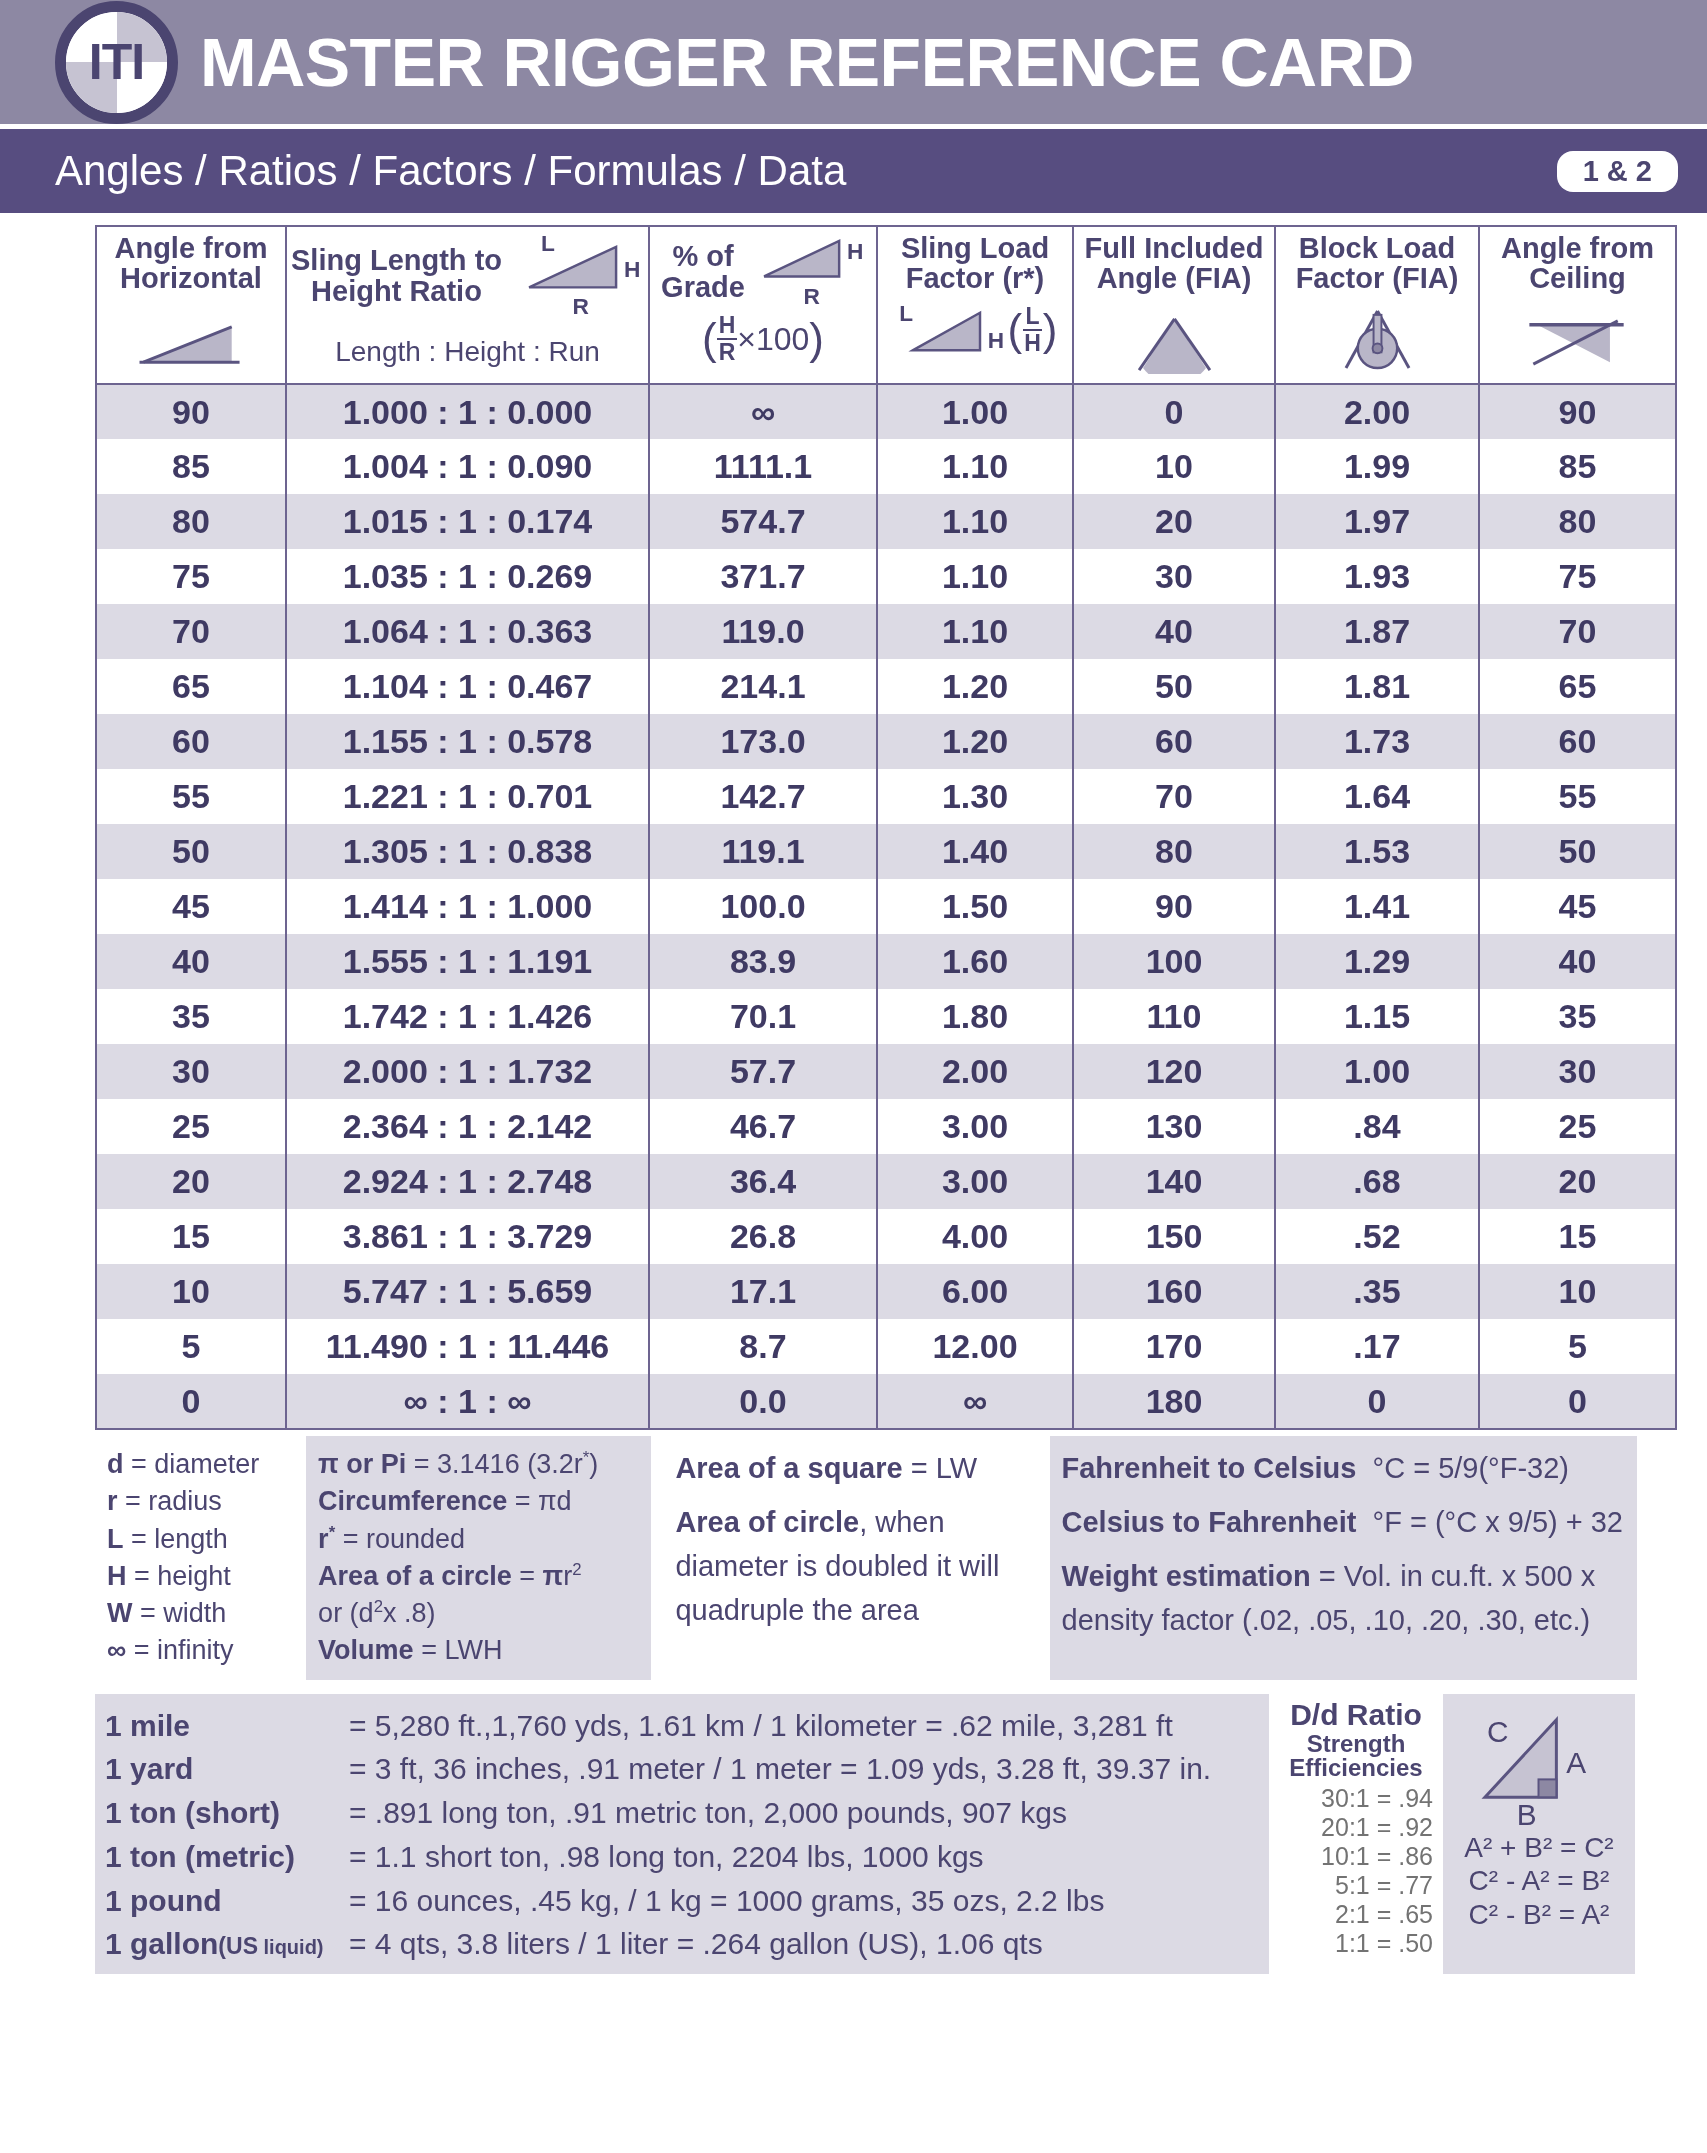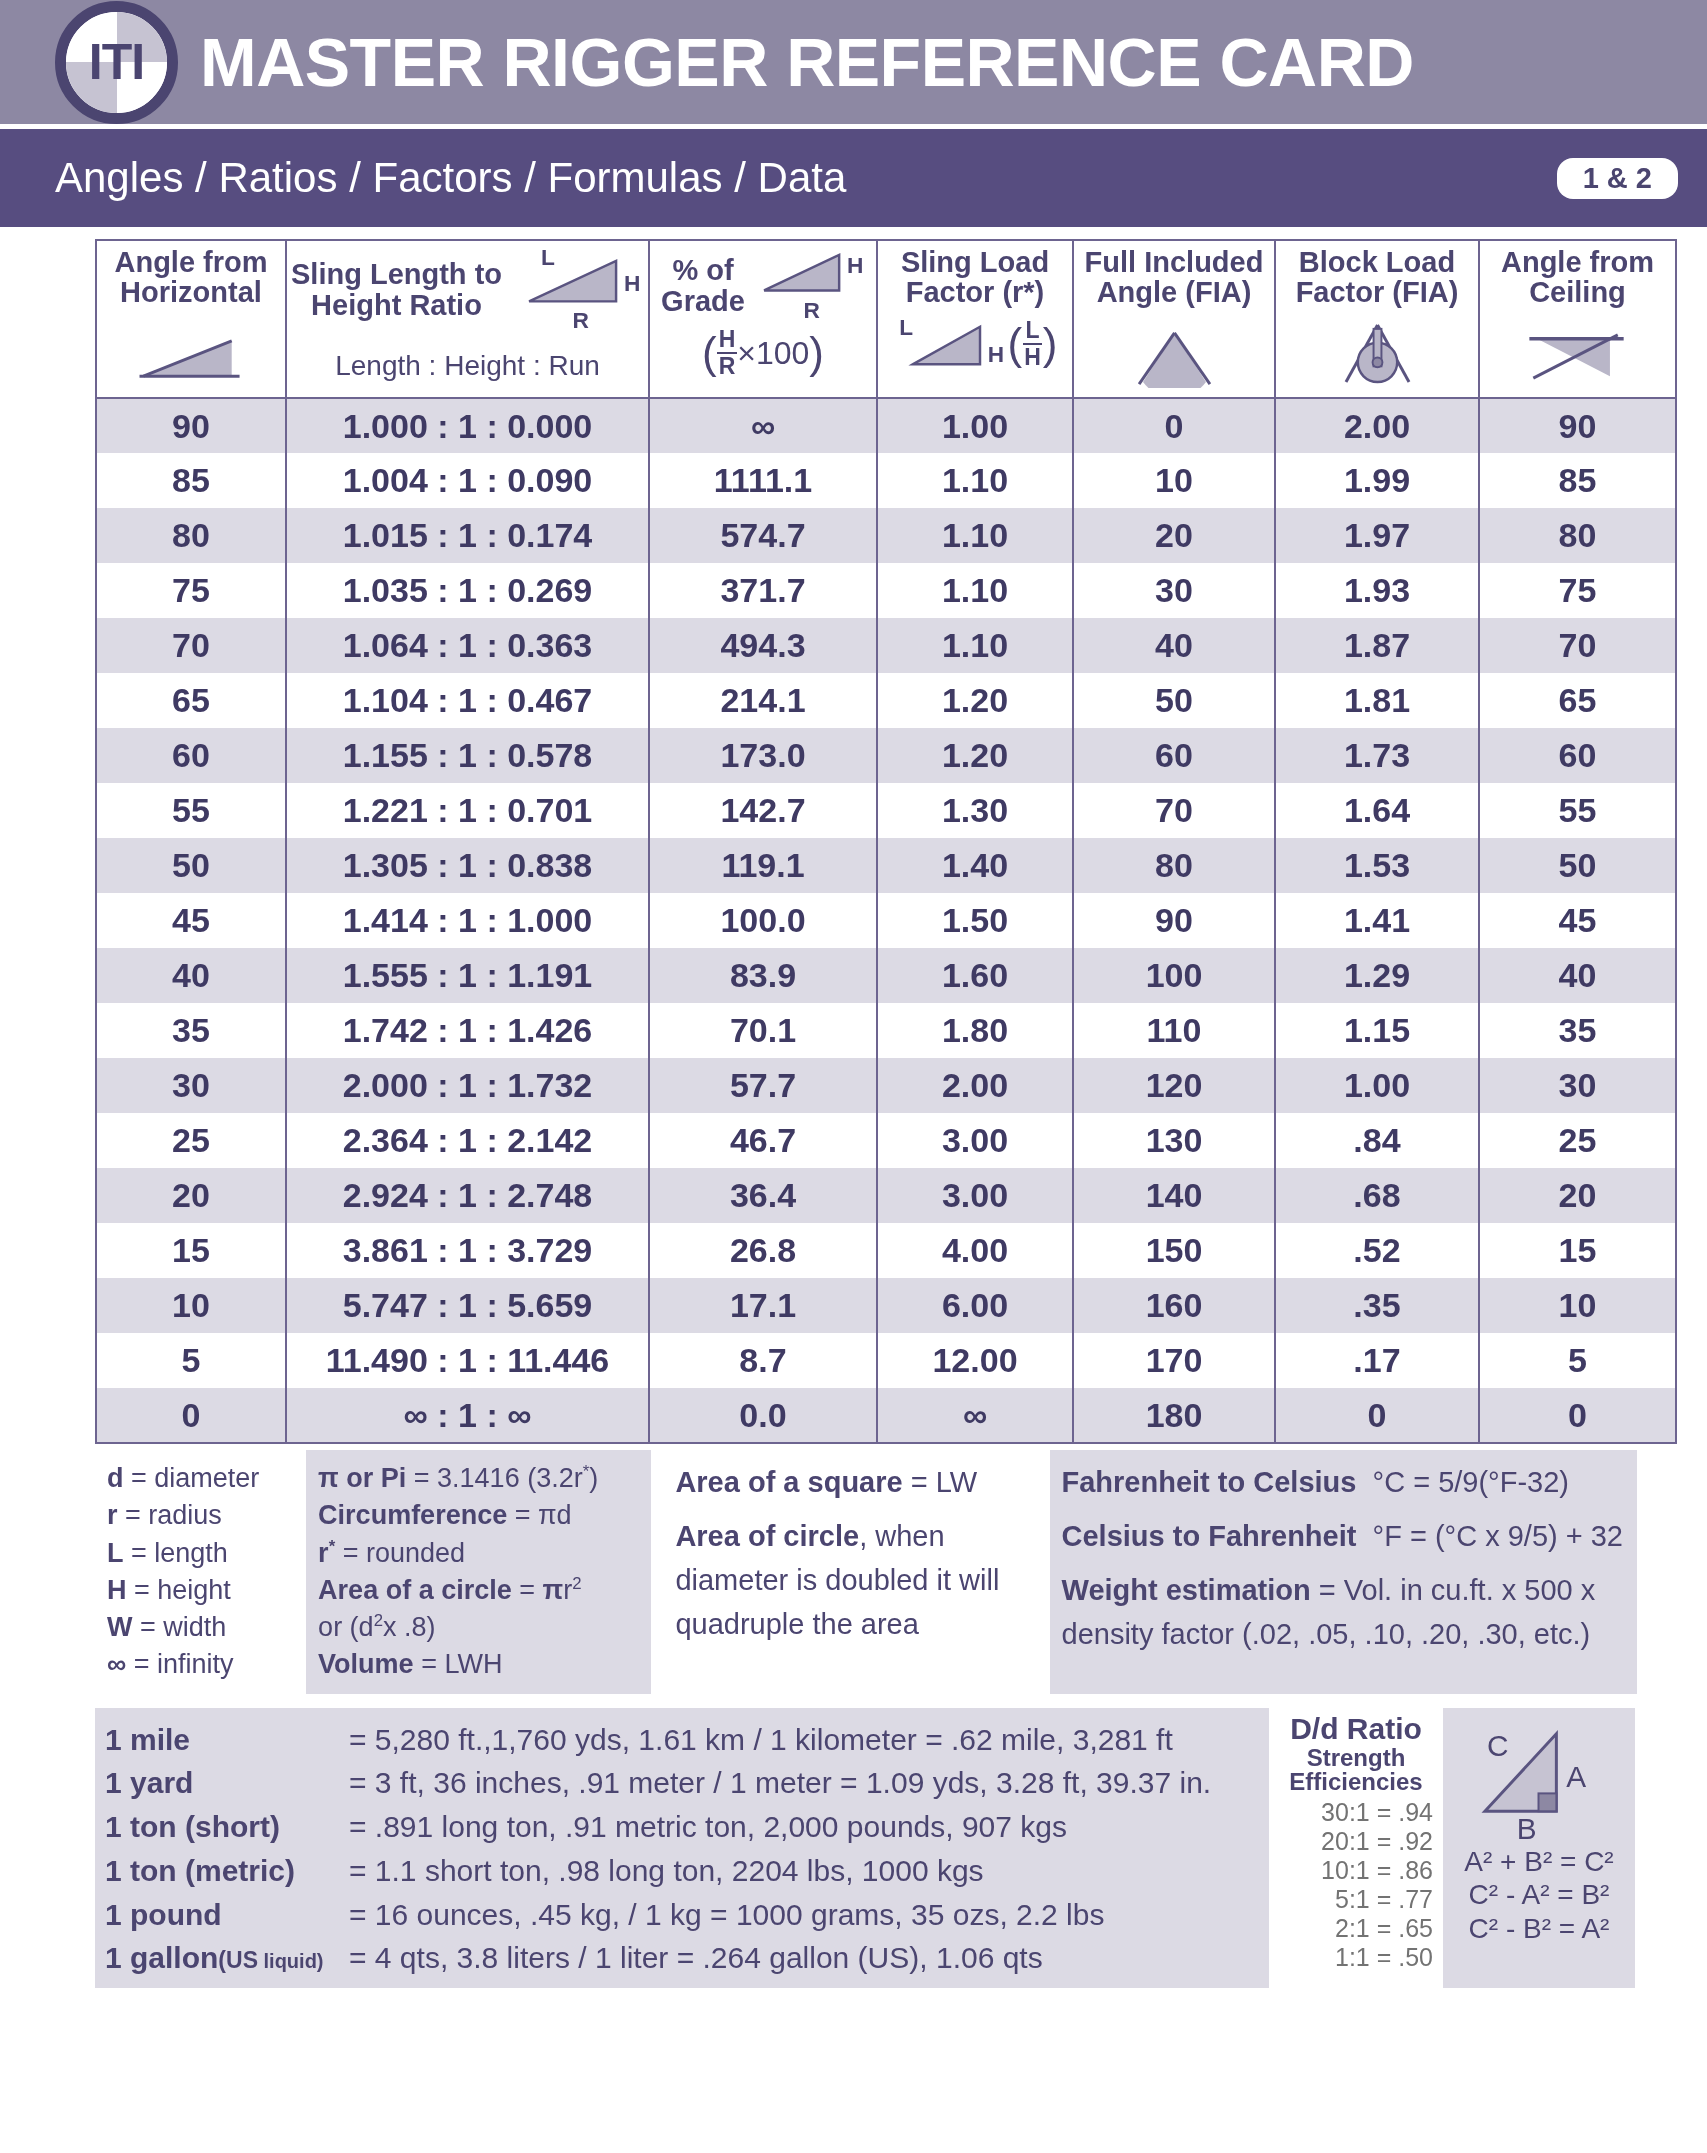--- a/index.html
+++ b/index.html
@@ -49,21 +49,21 @@
   }
   .masthead-title {
     color:#ffffff;
     font-size: 68px;
     font-weight: 700;
     letter-spacing: -0.5px;
     white-space: nowrap;
   }
 
   .subbar {
-    height: 98px;
+    height: 84px;
     background: #574d80;
     display:flex; align-items:center;
     padding: 0 30px 0 55px;
     justify-content: space-between;
   }
   .subbar-title {
     color:#ffffff; font-size: 42px; font-weight: 400;
   }
   .page-badge {
     background:#ffffff; color:#4b4570;
@@ -355,21 +355,21 @@
           <td>1.035  :  1  :  0.269</td>
           <td>371.7</td>
           <td>1.10</td>
           <td>30</td>
           <td>1.93</td>
           <td>75</td>
         </tr>
         <tr class="odd">
           <td>70</td>
           <td>1.064  :  1  :  0.363</td>
-          <td>494.3</td>
+          <td>119.0</td>
           <td>1.10</td>
           <td>40</td>
           <td>1.87</td>
           <td>70</td>
         </tr>
         <tr class="even">
           <td>65</td>
           <td>1.104  :  1  :  0.467</td>
           <td>214.1</td>
           <td>1.20</td>

